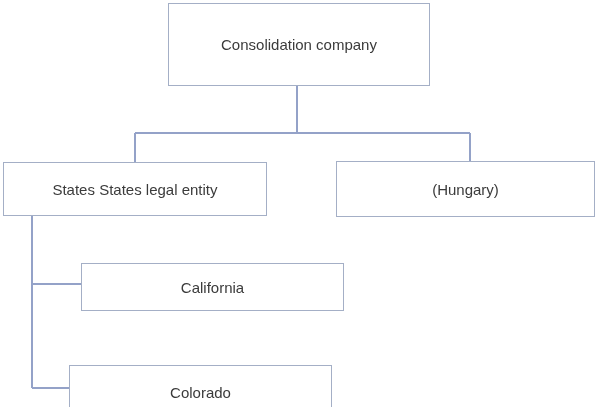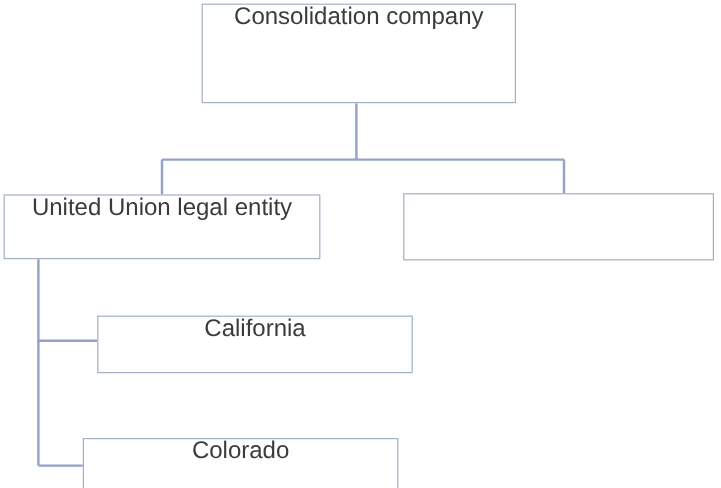--- a/index.html
+++ b/index.html
@@ -32,48 +32,50 @@
   .conn {
     fill: none;
     stroke: var(--connector);
     stroke-width: 2;
   }
   .node {
     position: absolute;
     display: flex;
     flex-direction: column;
     align-items: center;
+    justify-content: center;
     background: var(--background);
     border: 1.5px solid var(--box-border);
     color: var(--text);
-    font-size: 20px;
+    font-size: 15px;
     line-height: 21px;
     text-align: center;
   }
   .lbl { display: block; white-space: nowrap; }
 </style>
 </head>
 <body>
 
 <div id="canvas">
 
   <svg viewBox="0 0 601 407" aria-hidden="true">
     <path class="conn" d="M297 86 L297 133 M135 133 L470 133 M135 133 L135 163 M470 133 L470 162"></path>
     <path class="conn" d="M32 215 L32 388 M32 284 L81 284 M32 388 L81 388"></path>
   </svg>
 
   <div class="node" style="left:168px;top:3px;width:262px;height:83px">
     <span class="lbl">Consolidation company</span>
   </div>
 
   <div class="node" style="left:3px;top:162px;width:264px;height:54px">
-    <span class="lbl">United Union legal entity</span>
+    <span class="lbl">States States legal entity</span>
   </div>
 
   <div class="node" style="left:336px;top:161px;width:259px;height:56px">
+    <span class="lbl">(Hungary)</span>
   </div>
 
   <div class="node" style="left:81px;top:263px;width:263px;height:48px">
     <span class="lbl">California</span>
   </div>
 
   <div class="node" style="left:69px;top:365px;width:263px;height:54px">
     <span class="lbl">Colorado</span>
   </div>
 

